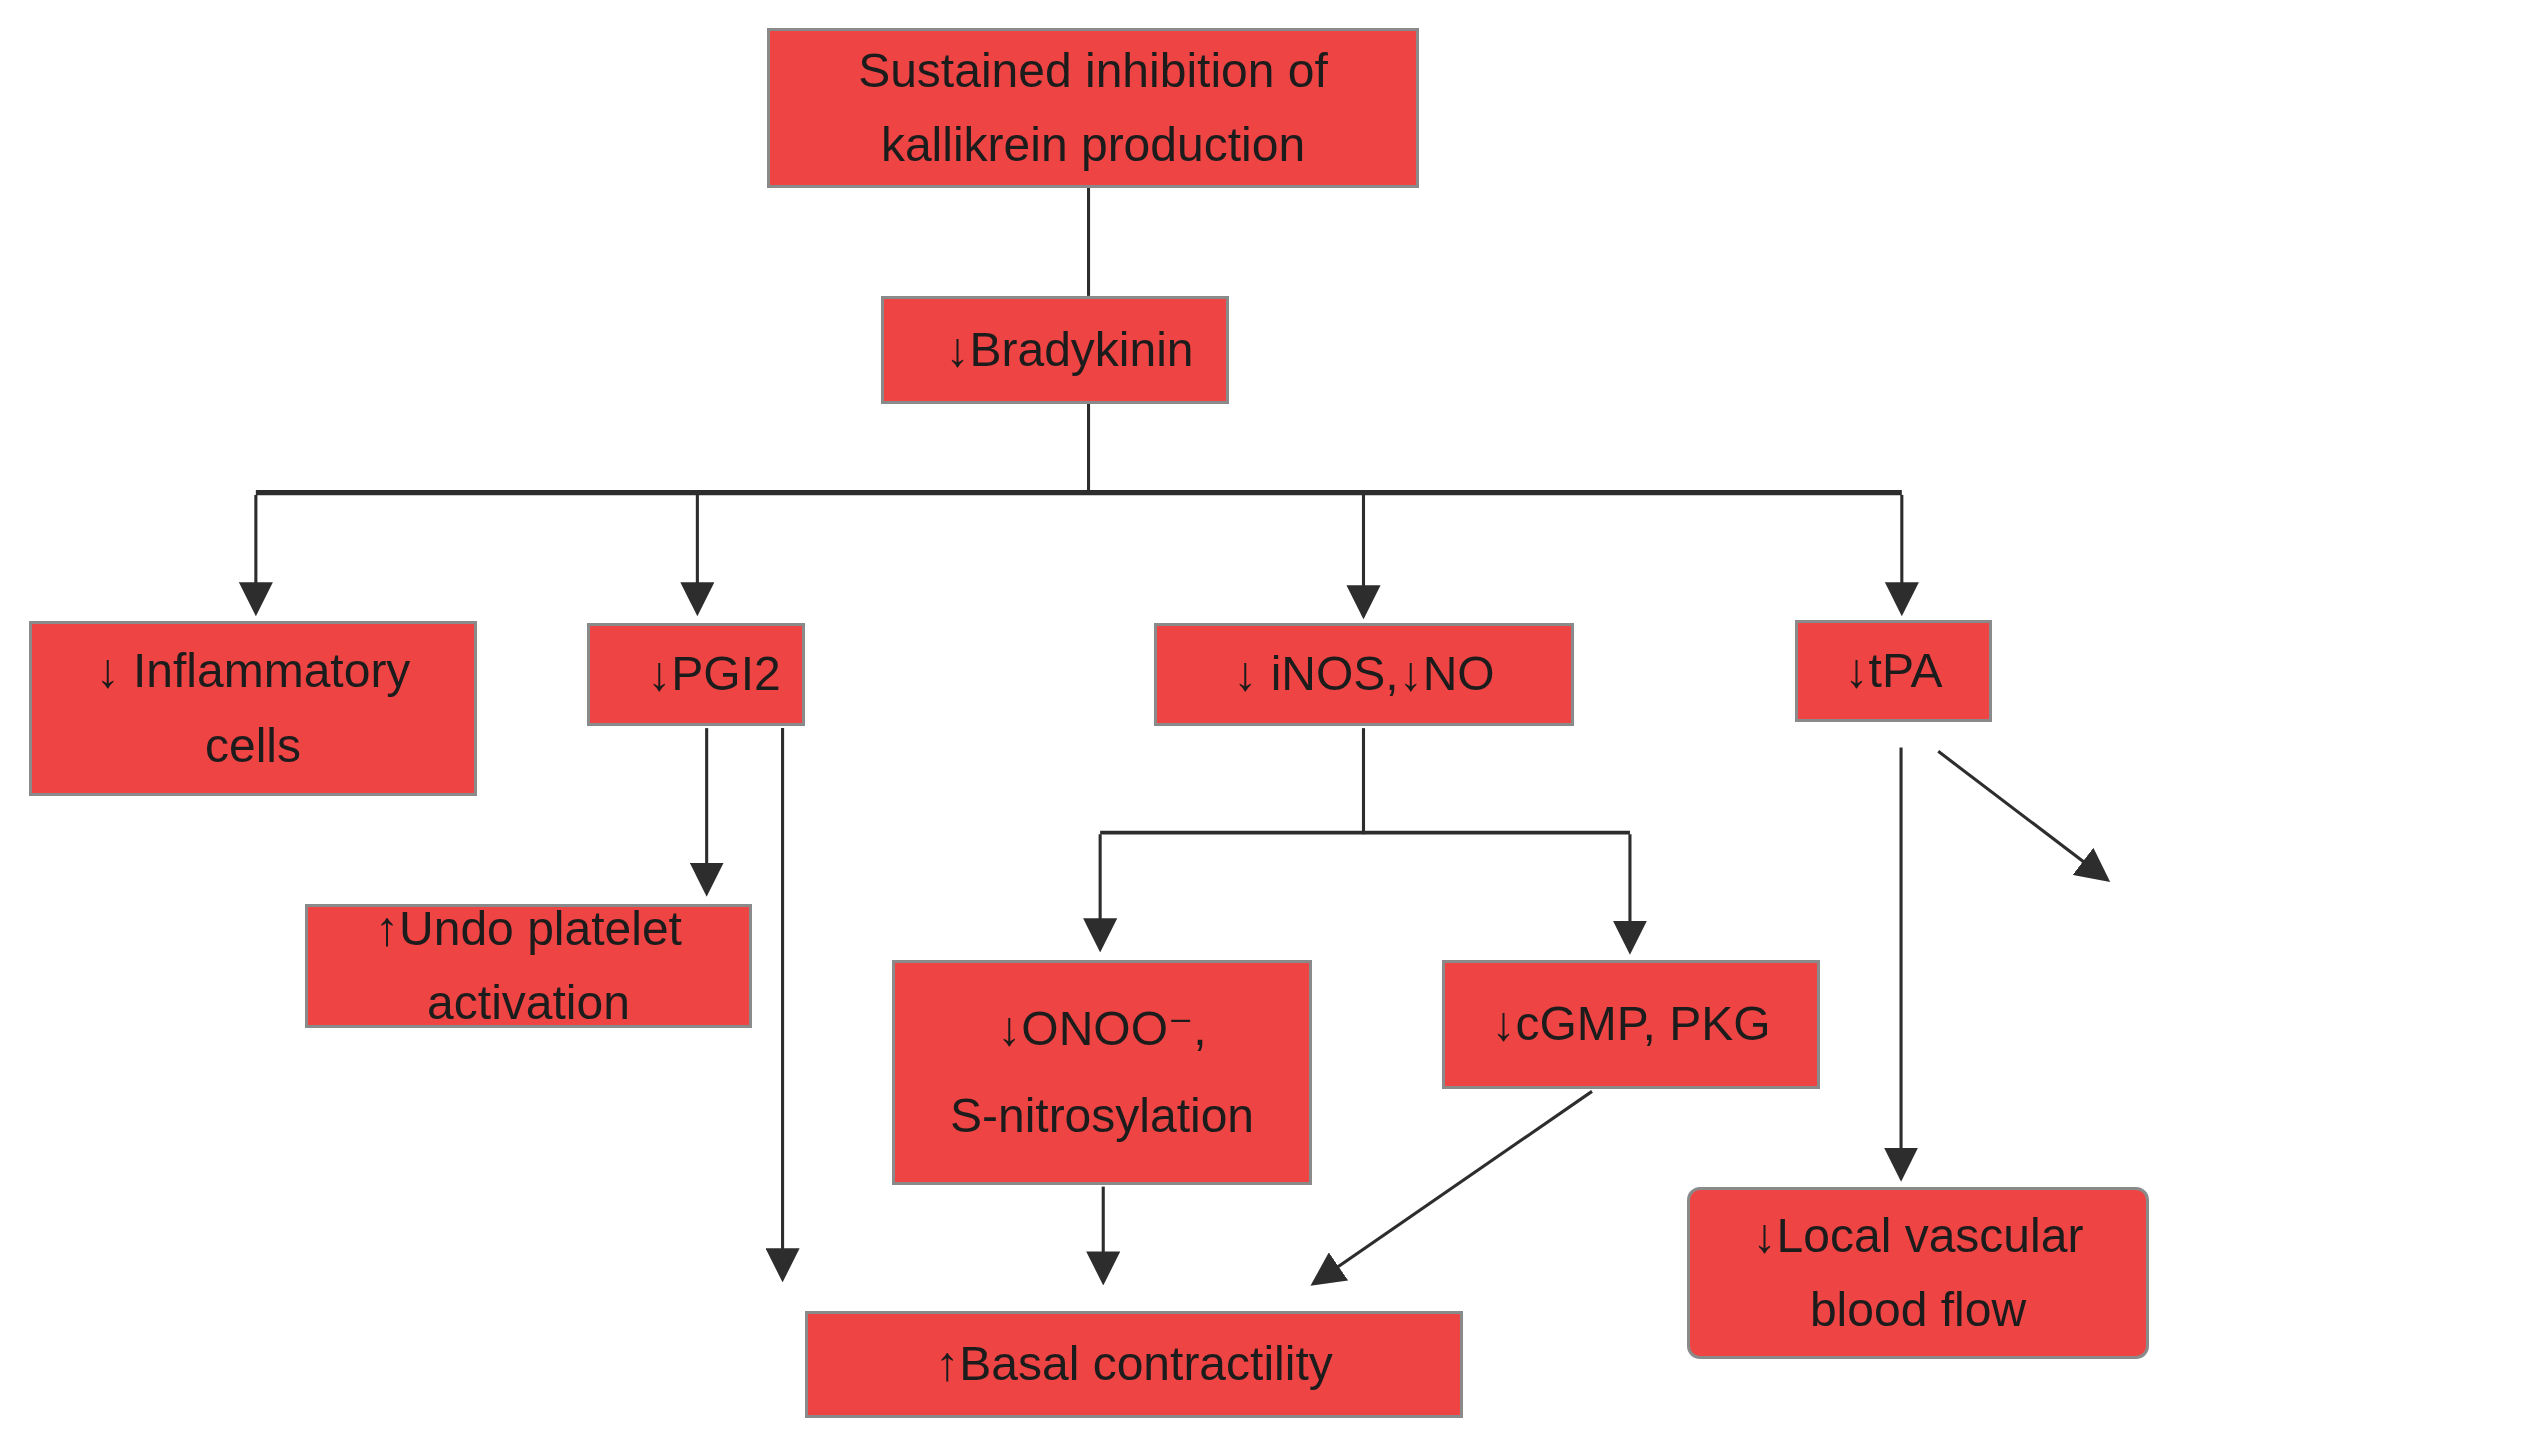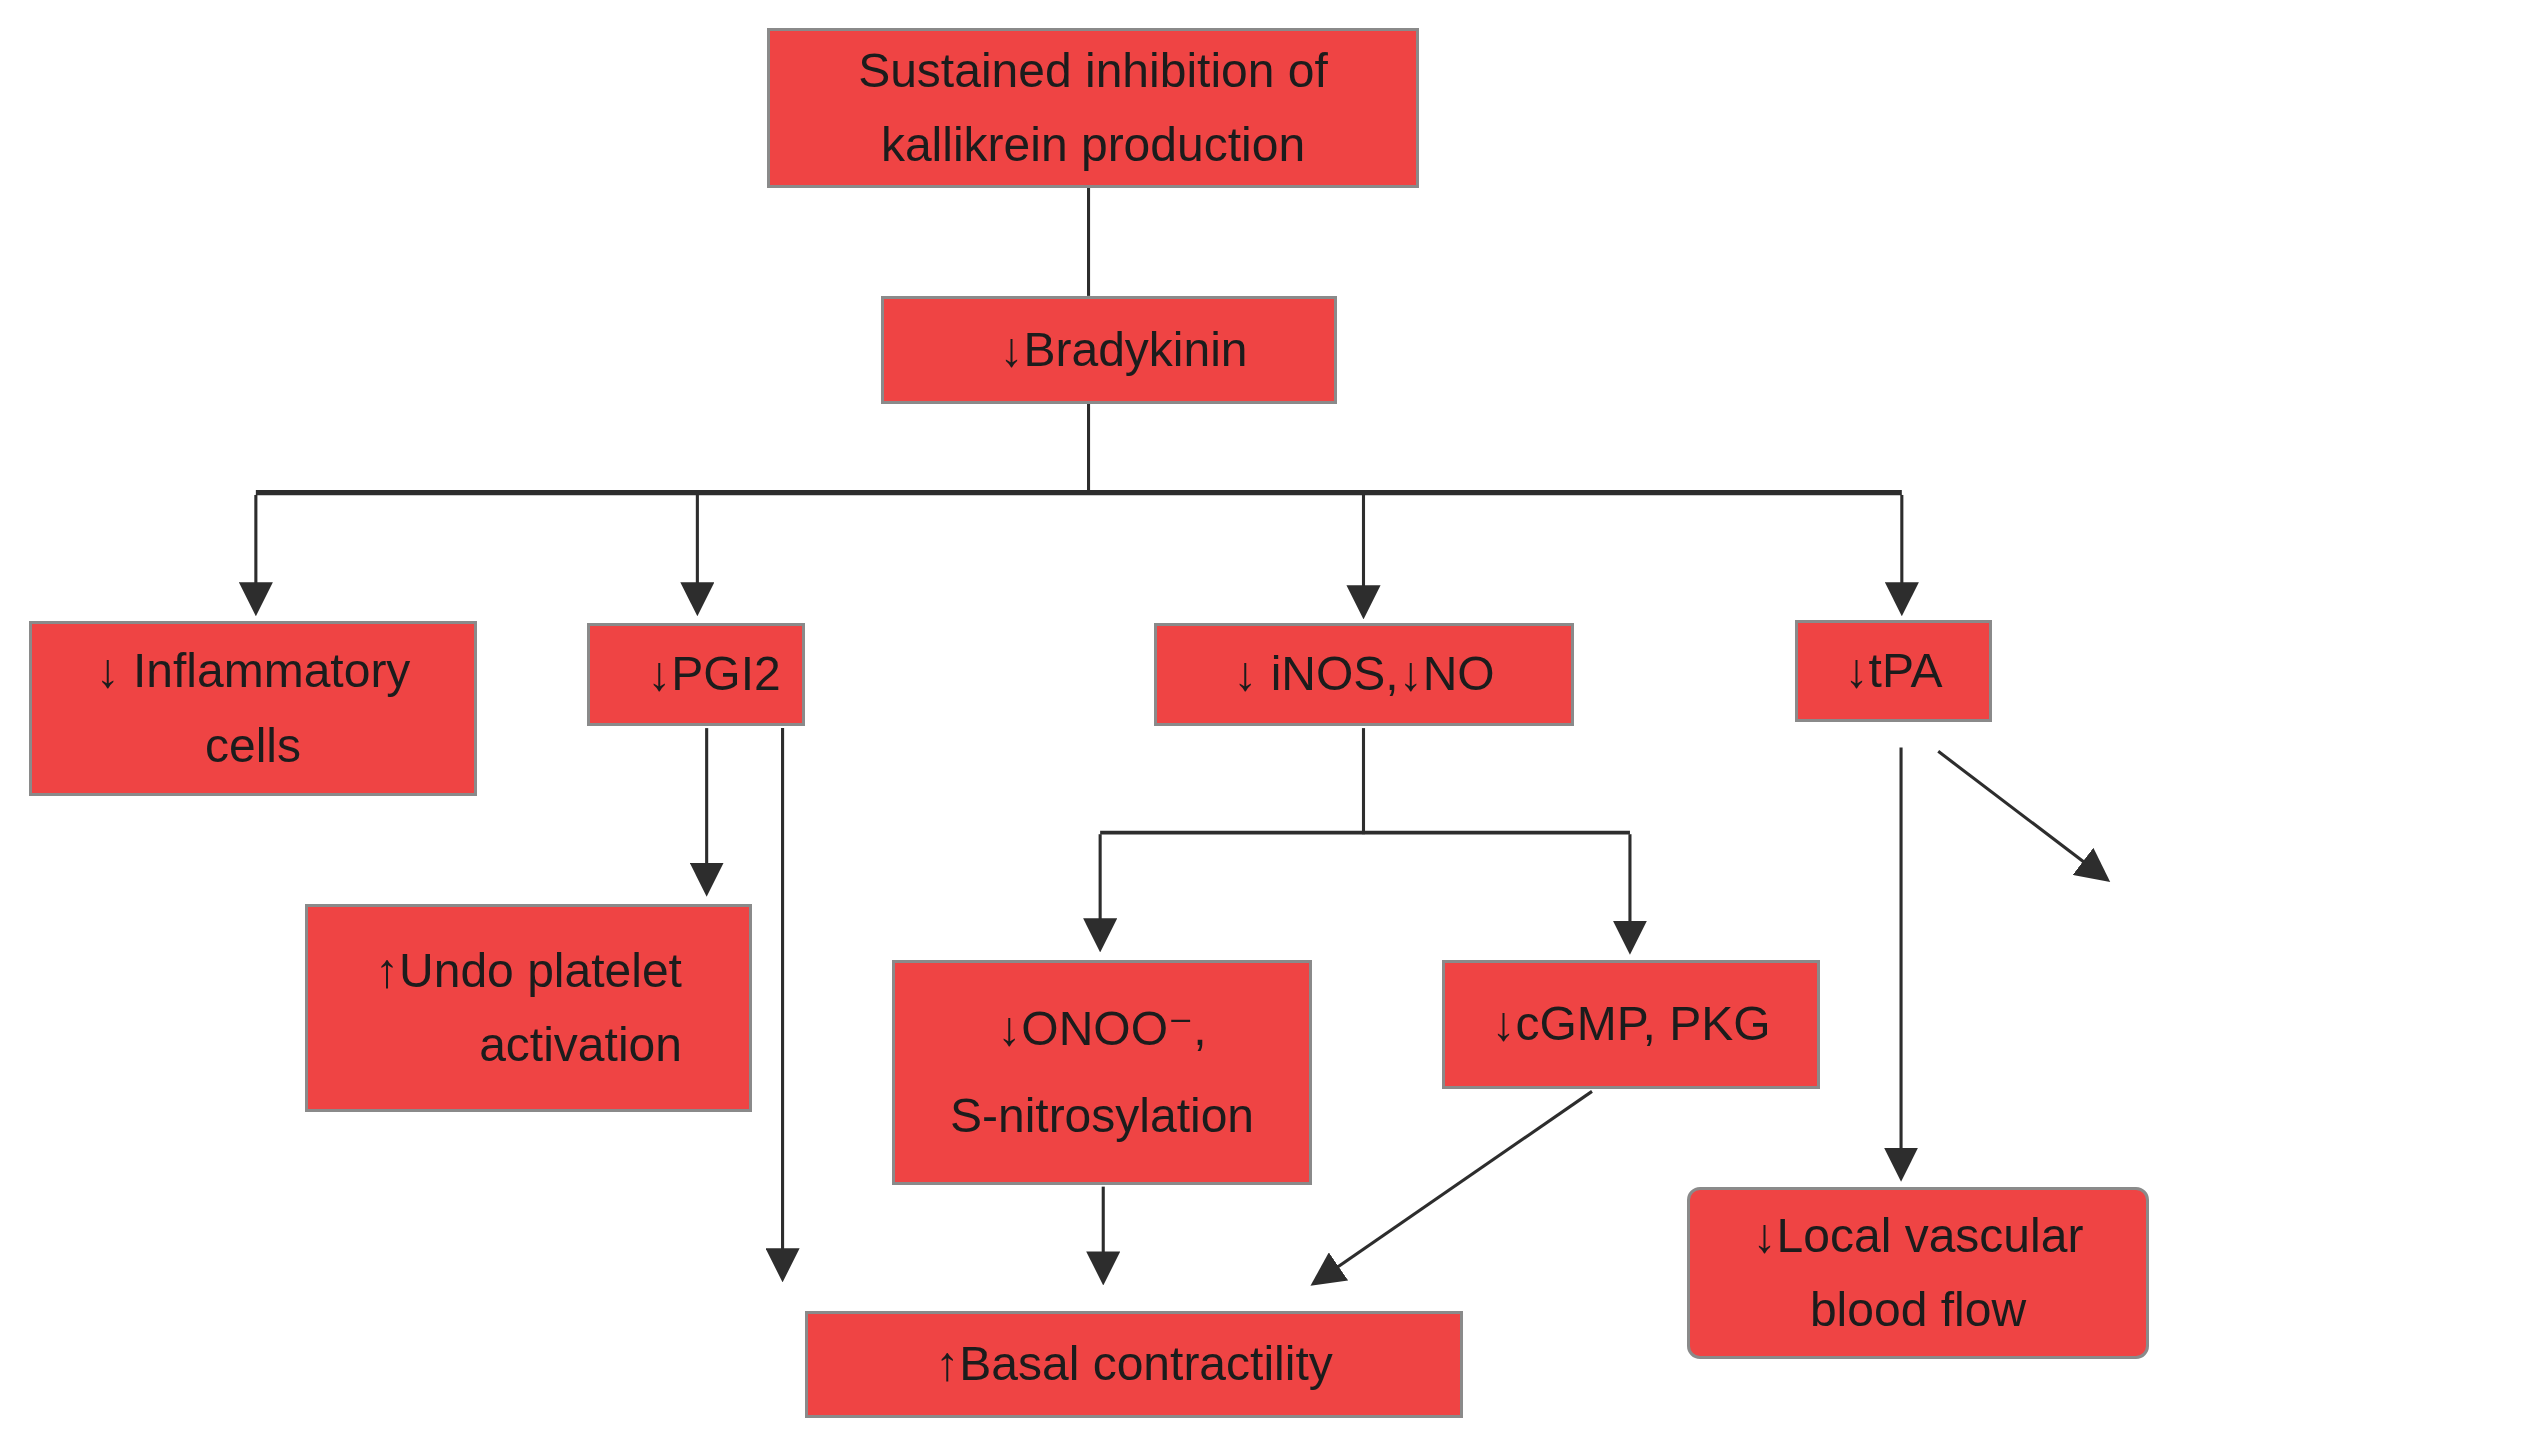--- a/index.html
+++ b/index.html
@@ -26,26 +26,26 @@
     align-items: center;
     justify-content: center;
     text-align: center;
     font-size: 48px;
     line-height: 1.55;
     color: #1c1c1c;
   }
   .node .lbl { white-space: pre-line; }
   
   .node-kallikrein     { left:  767px; top:   28px; width: 652px; height: 160px; }
-  .node-bradykinin     { left: 881px; top:  296px; width: 456px; height: 108px; padding-left: 29px; }
+  .node-bradykinin     { left: 881px; top:  296px; width: 348px; height: 108px; padding-left: 29px; }
   .node-inflammatory   { left:   29px; top:  621px; width: 448px; height: 175px; }
   .node-pgi2           { left:  587px; top:  623px; width: 218px; height: 103px; padding-left: 36px; }
   .node-inos           { left: 1154px; top:  623px; width: 420px; height: 103px; }
   .node-tpa            { left: 1795px; top:  620px; width: 197px; height: 102px; }
-  .node-undo           { left:  305px; top: 904px; width: 447px; height: 208px; text-align: right; }
+  .node-undo           { left:  305px; top: 904px; width: 447px; height: 124px; }
   .node-onoo           { left: 892px; top: 960px; width: 420px; height: 225px; line-height: 1.8; }
   .node-cgmp           { left: 1442px; top: 960px; width: 378px; height: 129px; }
   .node-protection     { left: 2005px; top: 908px; width: 507px; height: 246px; }
   .node-localvascular  { left: 1687px; top: 1187px; width: 462px; height: 172px; border-radius: 13px; }
   .node-basal          { left:  805px; top: 1311px; width: 658px; height: 107px; }
 </style>
 </head>
 <body>
 
 <div class="canvas">

